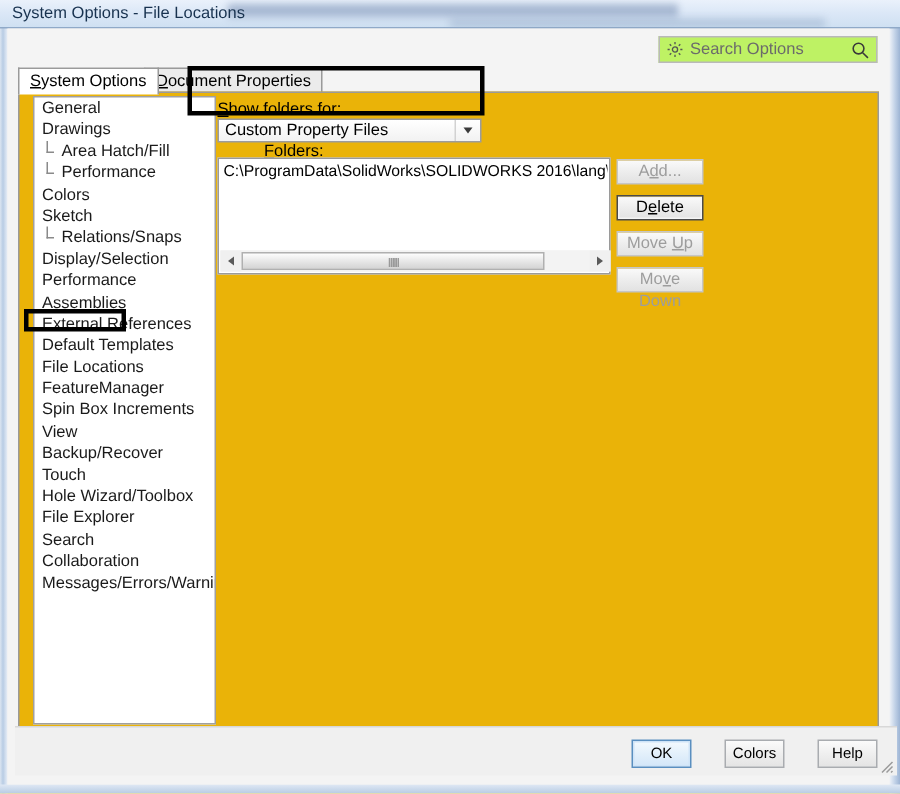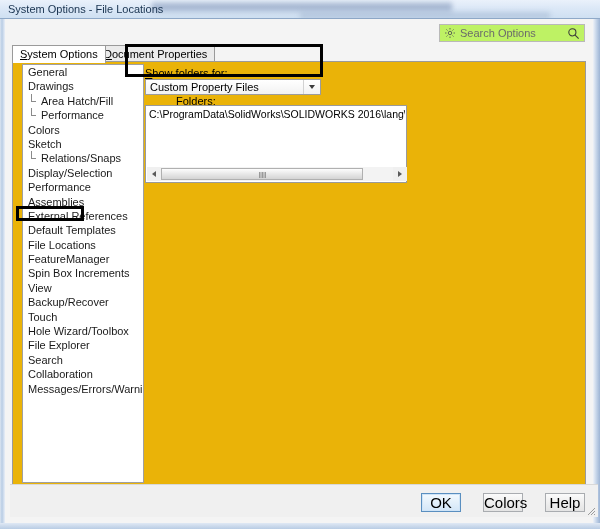--- a/index.html
+++ b/index.html
@@ -216,21 +216,21 @@
   .ctl-btn u { text-decoration: underline; }
 
   
   #bottombar {
     position: absolute; left: 5px; bottom: 6px; width: 588px; height: 33px;
     background: #f0f0f0;
     border-top: 1px solid #d8d8d8;
   }
   .dlg-btn {
     position: absolute; top: 8px; height: 19px; width: 40px;
-    font-family: "Liberation Sans", sans-serif; font-size: 15px;
+    font-family: "Liberation Sans", sans-serif; font-size: 10px;
     background: linear-gradient(to bottom,#fbfbfb,#efefef 50%,#e4e4e4);
     border: 1px solid #a9acb0; color: #000; padding: 0; line-height: 17px;
   }
   #btn-ok {
     left: 411px;
     border: 1px solid #5a8fc0;
     box-shadow: inset 0 0 0 1px #cfe4f7;
     background: linear-gradient(to bottom,#f4fafe,#e3f0fb 50%,#d3e6f8);
   }
   #btn-cancel { left: 473px; }
@@ -343,20 +343,26 @@
               <div id="sb-thumb">
                 <div id="sb-grip"></div>
               </div>
             </div>
             <div class="sb-btn right">
                 <i></i>
               </div>
           </div>
         </div>
 
+        <div id="btncol">
+          <button class="ctl-btn disabled" title="Add...">A<u>d</u>d...</button>
+          <button class="ctl-btn focused" title="Delete">D<u>e</u>lete</button>
+          <button class="ctl-btn disabled" title="Move Up">Move <u>U</u>p</button>
+          <button class="ctl-btn disabled" title="Move Down">Mo<u>v</u>e Down</button>
+        </div>
 
       </div>
     </div>
 
     <div id="bottombar">
       <button class="dlg-btn" id="btn-ok">OK</button>
       <button class="dlg-btn" id="btn-cancel">Colors</button>
       <button class="dlg-btn" id="btn-help">Help</button>
       <svg id="grip" viewBox="0 0 12 12">
         <g stroke="#9b9b9b" stroke-width="1">

